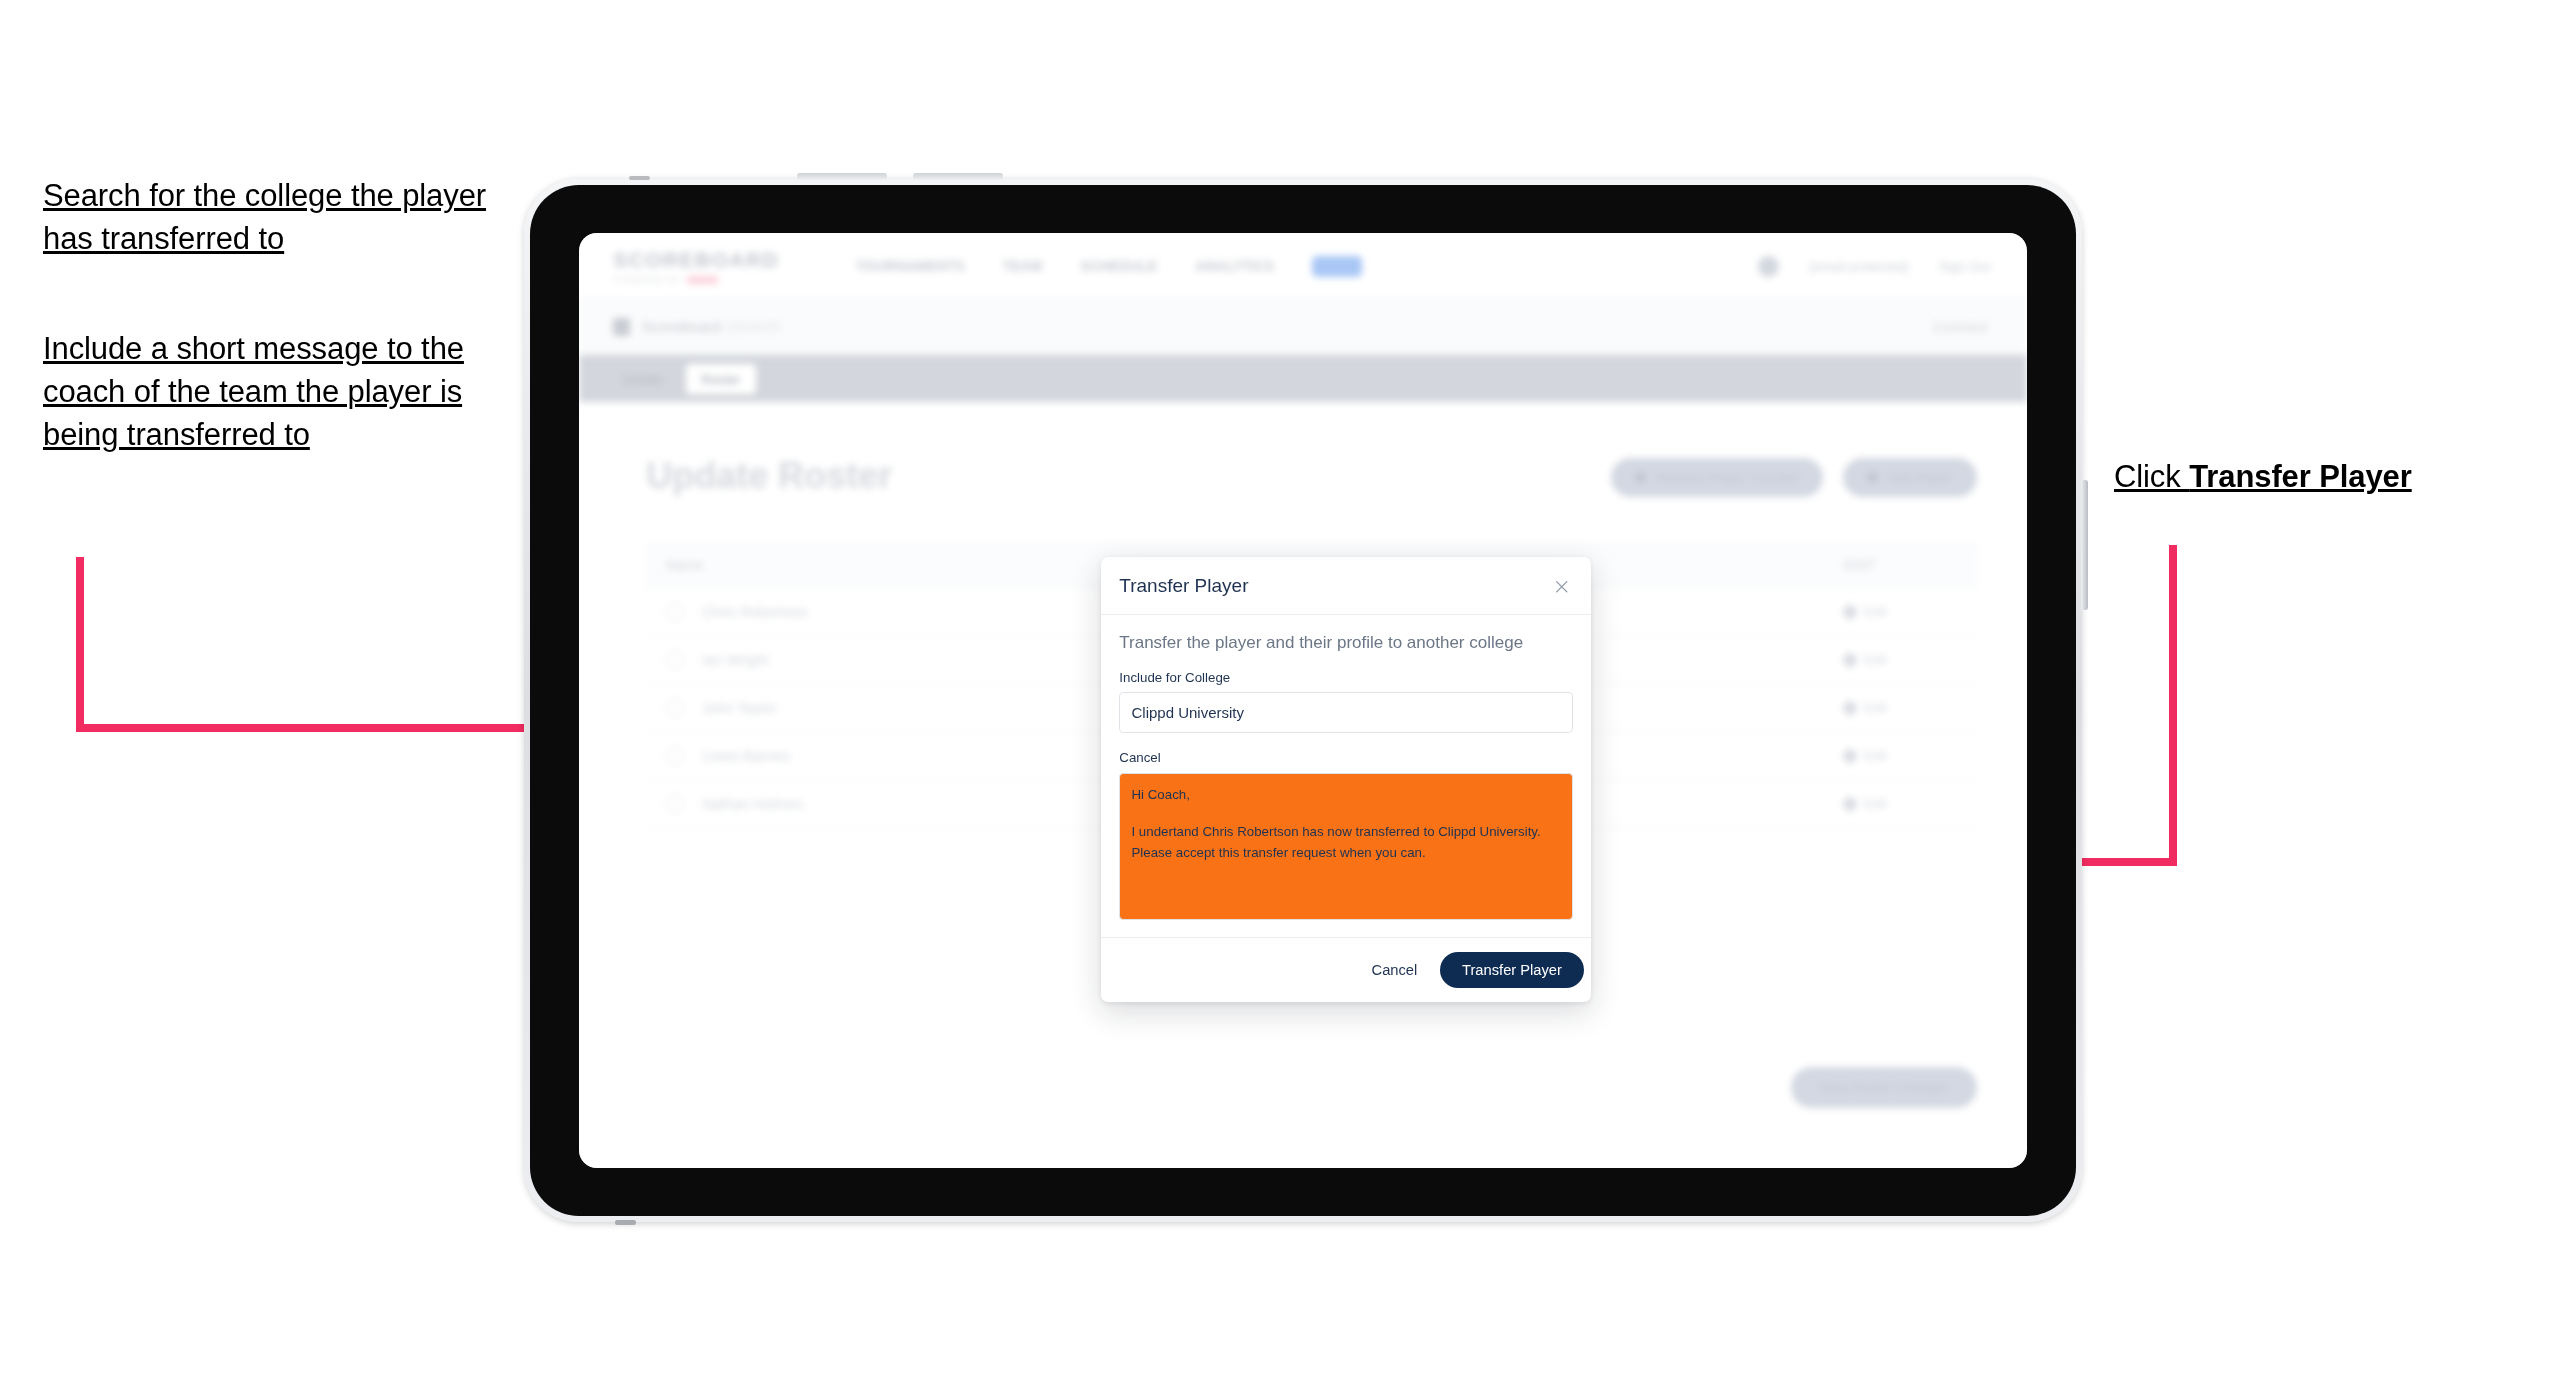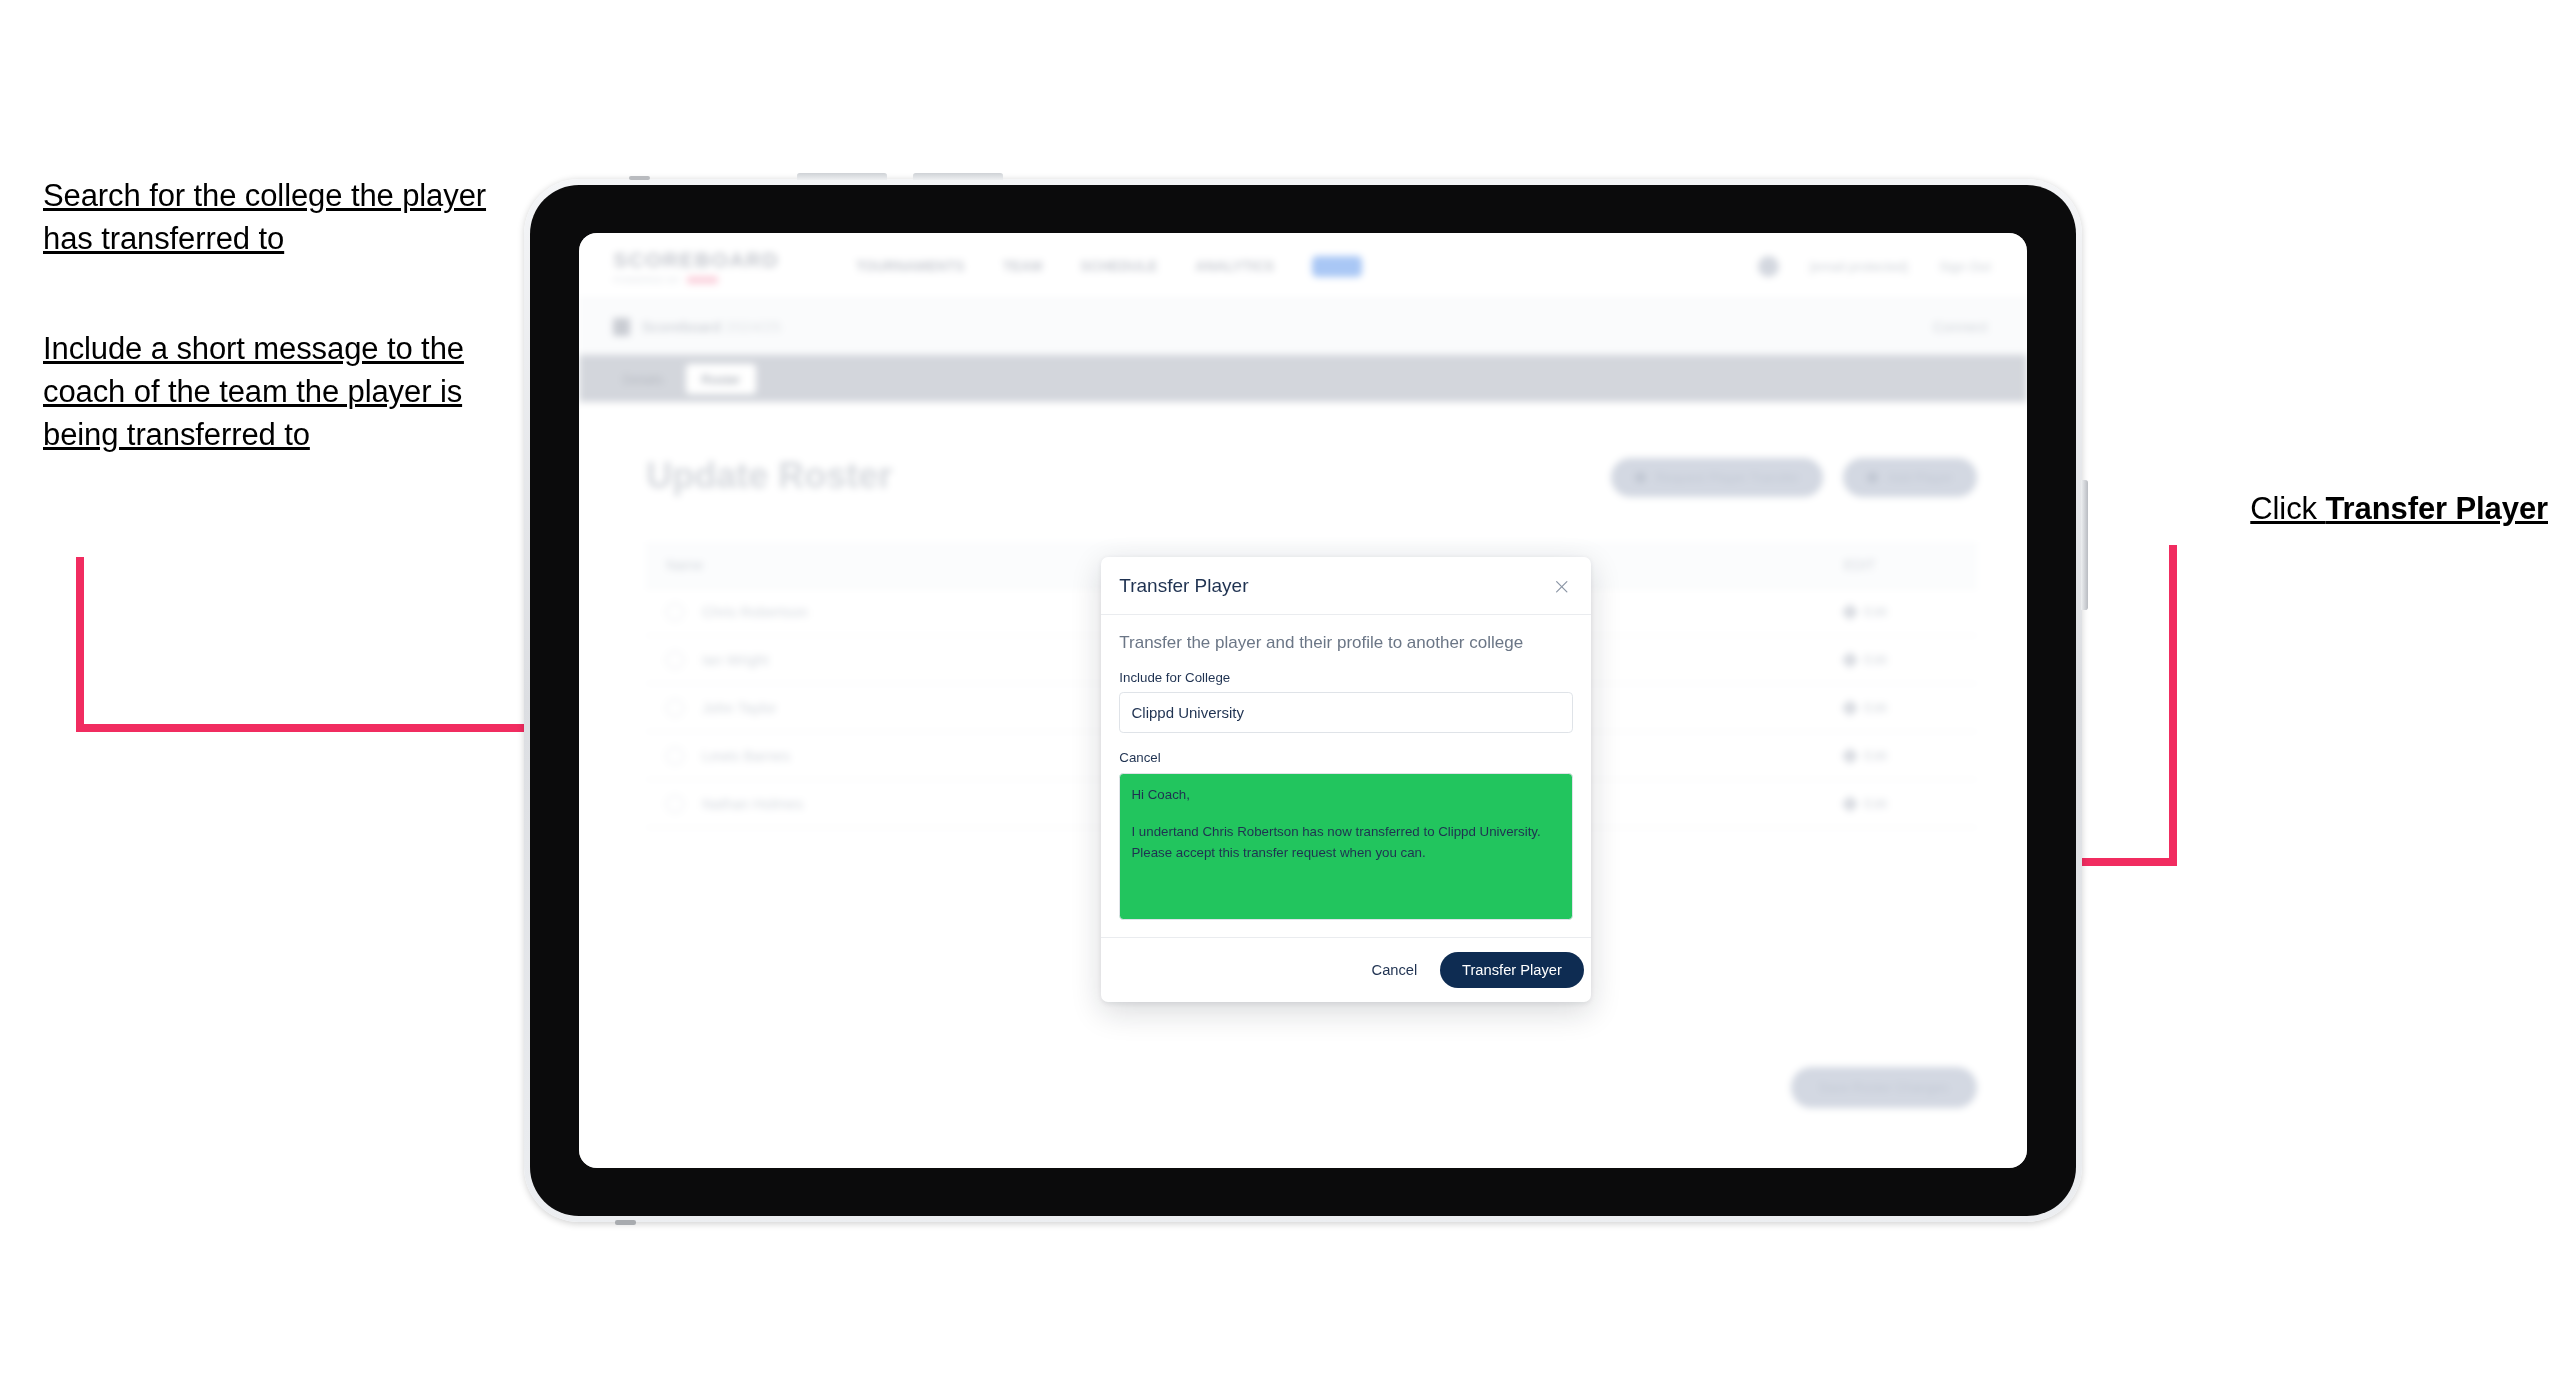--- a/index.html
+++ b/index.html
@@ -15,21 +15,21 @@
   .annotation {
     position: absolute;
     color: #000;
     font-size: 31px;
     line-height: 1.38;
     letter-spacing: -0.1px;
     text-decoration: underline;
   }
   #ann-left-1 { left: 43px; top: 175px; width: 448px; }
   #ann-left-2 { left: 43px; top: 328px; width: 434px; }
-  #ann-right  { left: 2114px; top: 488px; width: 434px; font-size: 31px; text-align: right; }
+  #ann-right  { left: 2114px; top: 456px; width: 434px; font-size: 31px; }
   #ann-right .bold { font-weight: bold; }
 
   
   .arrow-seg { position: absolute; background: #F12C60; }
   .arrow-head { position: absolute; }
 
   
   #al-v { left: 76px; top: 557px; width: 7.7px; height: 175px; }
   #al-h { left: 76px; top: 724px; width: 945px; height: 7.7px; }
 
@@ -202,21 +202,21 @@
     font-family: "Liberation Sans", sans-serif;
     background: #fff; outline: none;
     display: flex; align-items: center;
   }
   .field-gap { height: 17px; }
   .textarea-box {
     width: 100%; height: 147px;
     border: 0.7px solid #dfe3e8; border-radius: 4.2px;
     padding: 9.8px 11.2px;
     font-size: 13.3px; color: #1f3251; line-height: 1.62;
-    background: #22c55e; overflow: hidden;
+    background: #f97316; overflow: hidden;
   }
   .textarea-box p { margin: 0; }
   .textarea-box .spacer { height: 15.4px; }
   .modal-footer {
     border-top: 0.7px solid #eaecef;
     padding: 14px 7px;
     display: flex; align-items: center; justify-content: flex-end; gap: 19.6px;
   }
   .btn-cancel {
     font-size: 14.7px; color: #1f3251; background: none;

